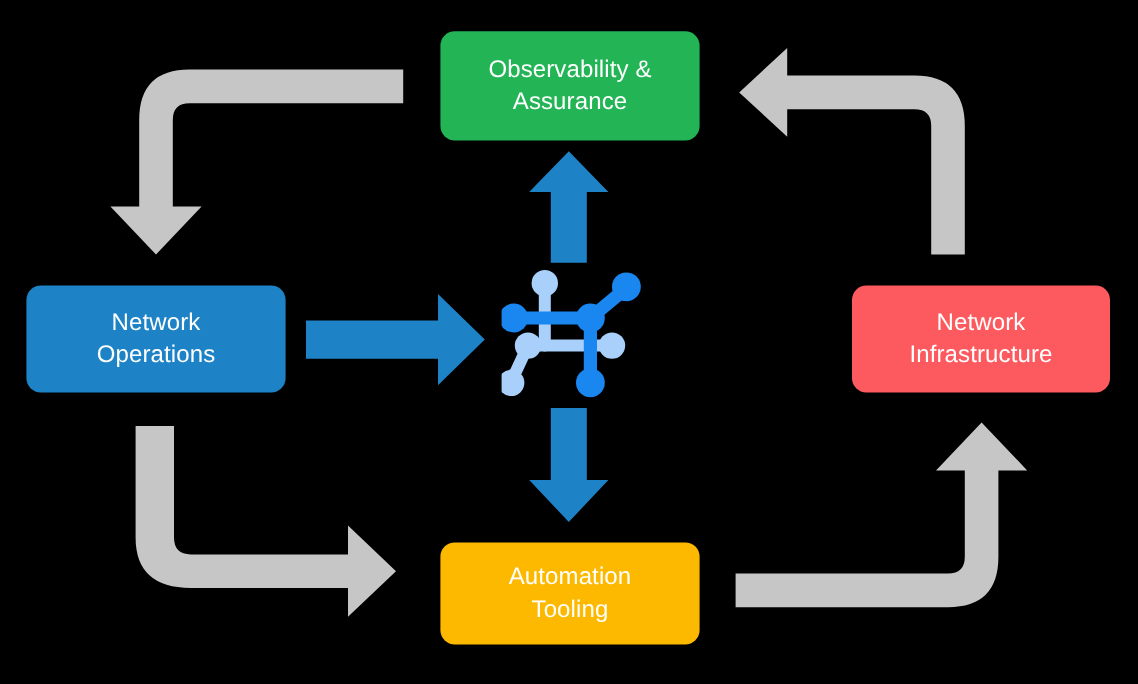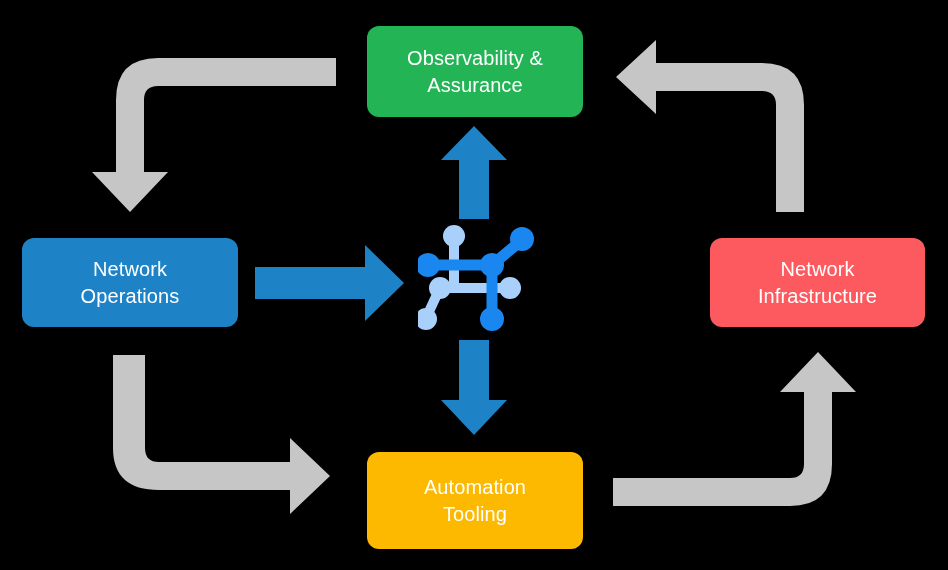--- a/index.html
+++ b/index.html
@@ -8,21 +8,21 @@
   .node{
     position:absolute;display:flex;align-items:center;justify-content:center;
     text-align:center;color:#ffffff;font-size:20px;line-height:1.32;
     border-radius:12px;font-family:"Liberation Sans",sans-serif;font-weight:400;
     letter-spacing:.1px;padding:4px 8px;box-sizing:border-box;
   }
   .node span{display:block;white-space:pre-line;}
   #node-observability{left:367px;top:26px;width:216px;height:91px;}
   #node-operations{left:22px;top:238px;width:216px;height:89px;}
   #node-infrastructure{left:710px;top:238px;width:215px;height:89px;}
-  #node-automation{left:367px;top:452px;width:216px;height:97px;}
+  #node-automation{left:367px;top:452px;width:216px;height:85px;}
   .svg-layer{position:absolute;left:0;top:0;width:948px;height:570px;}
   .center-icon{position:absolute;left:418px;top:218px;width:122px;height:120px;}
 </style>
 </head>
 <body>
 
 <div id="stage" style="background: rgb(0, 0, 0);">
 
   <svg class="svg-layer" viewBox="0 0 948 570" xmlns="http://www.w3.org/2000/svg">
 

